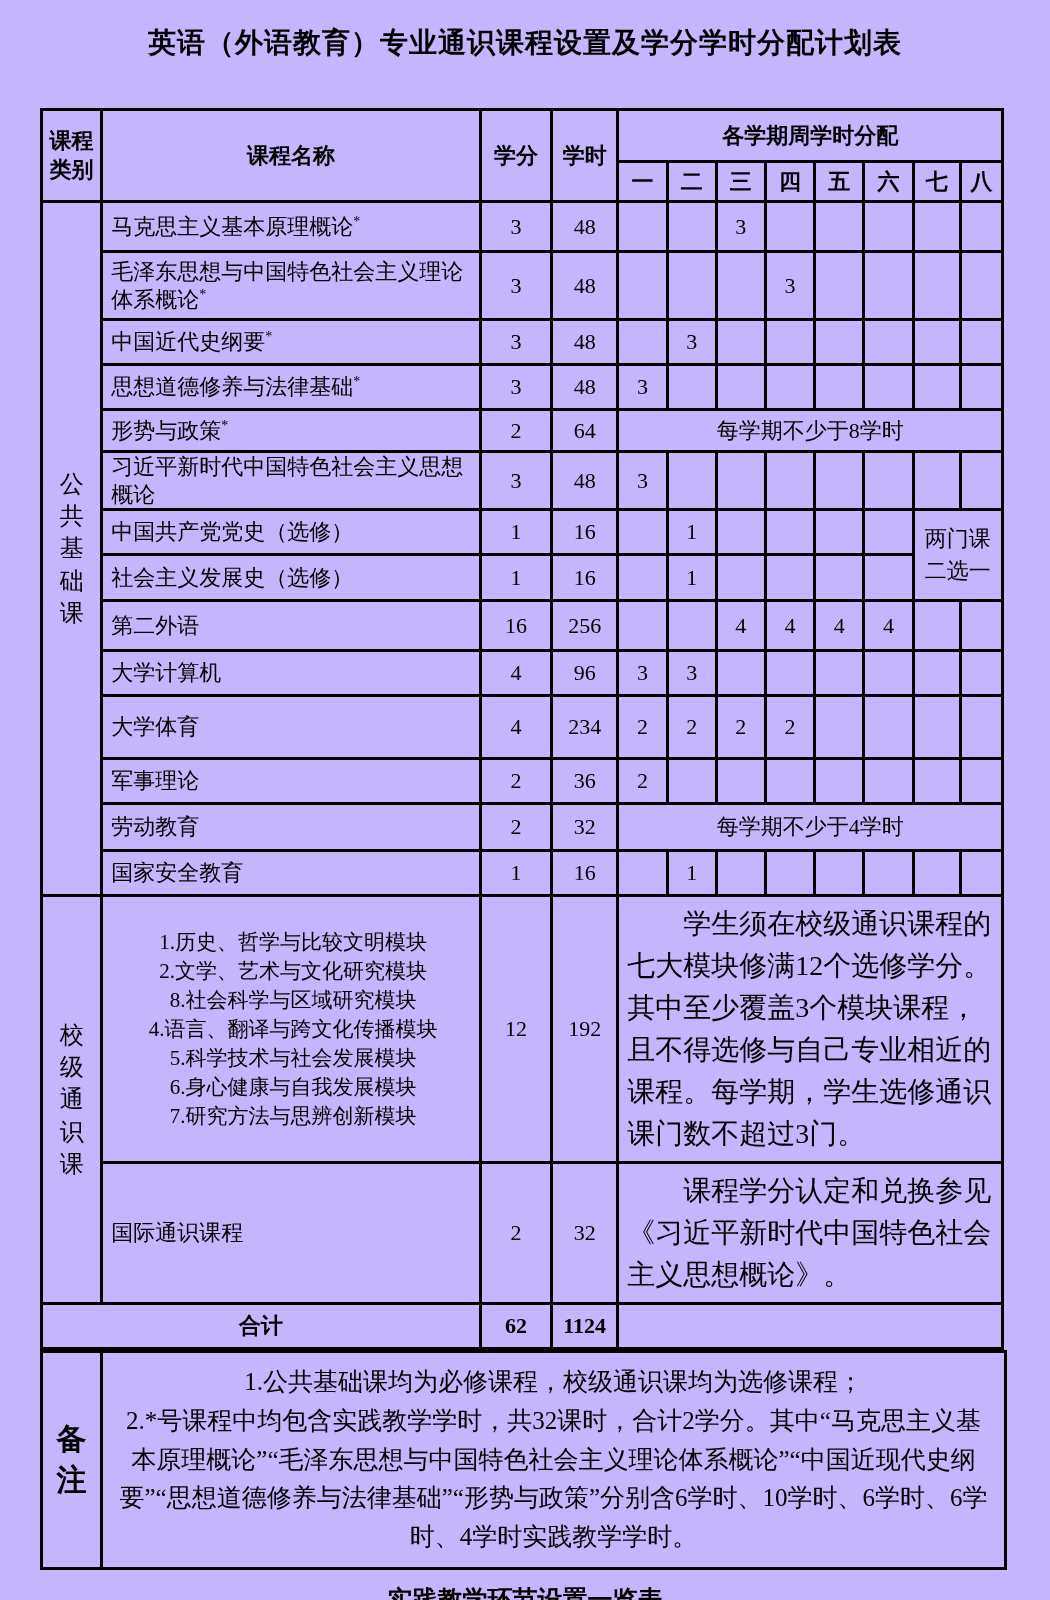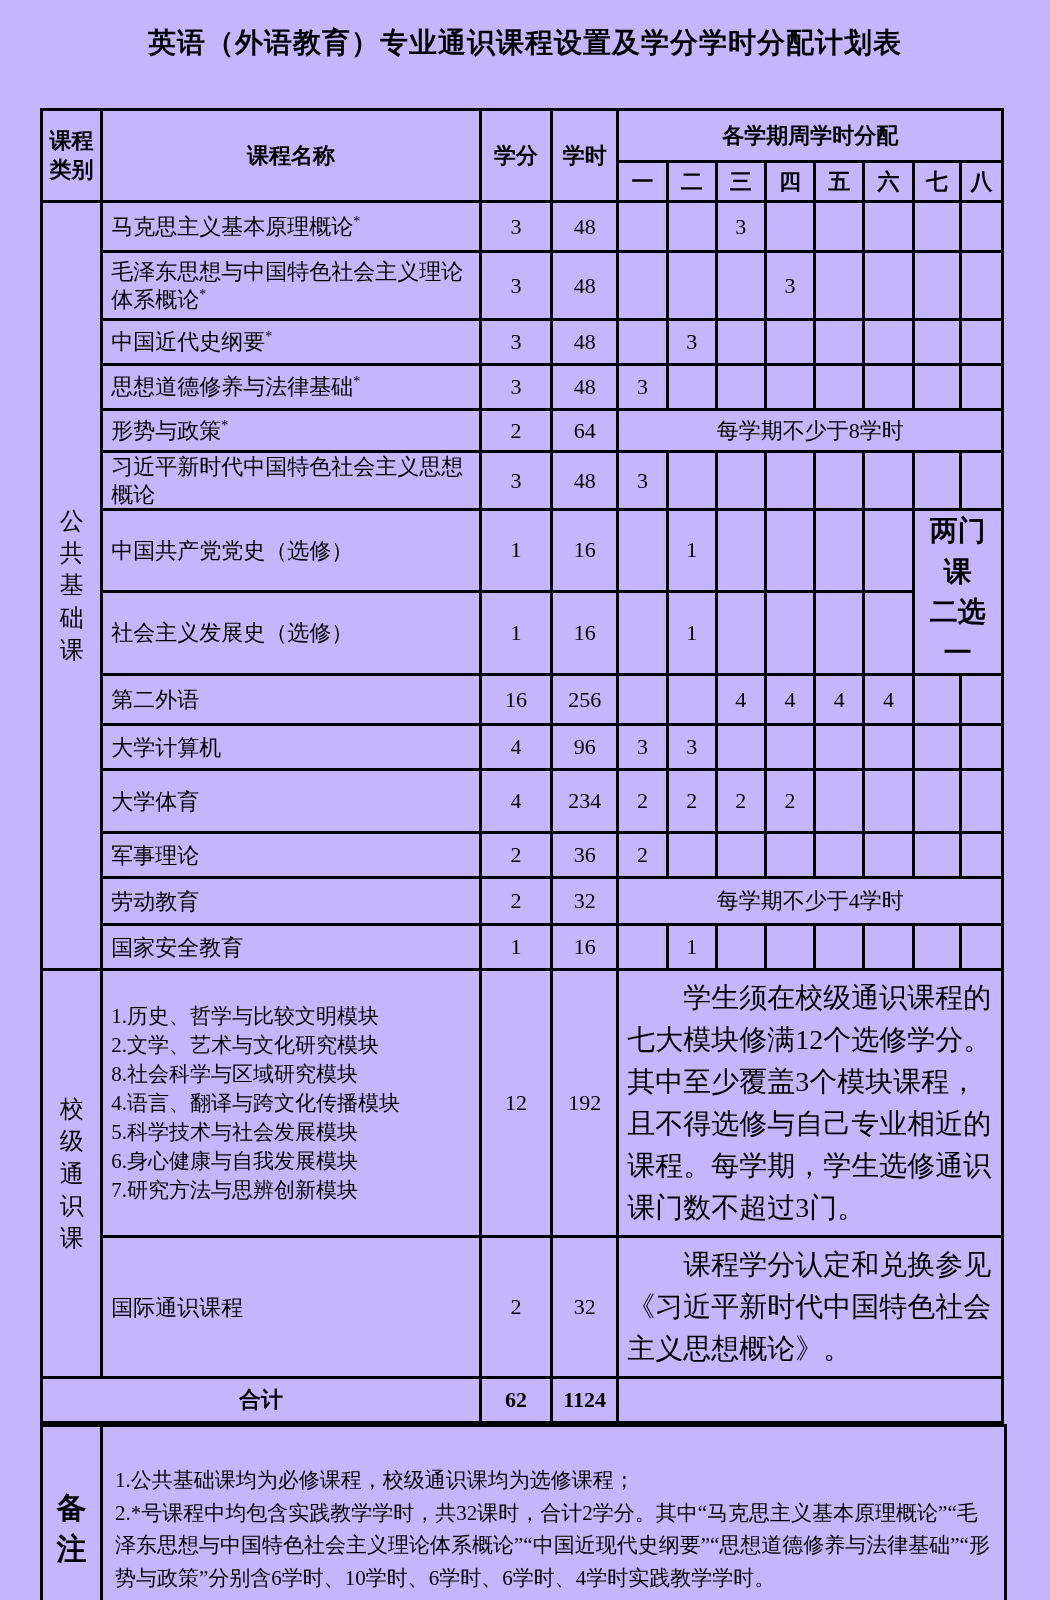--- a/index.html
+++ b/index.html
@@ -18,30 +18,30 @@
        font-size:22px; padding:0 2px; overflow:hidden; }
   .main-table { margin:46px 0 0 40px; width:964px; }
   .hdr { font-weight:bold; }
   .name-cell { text-align:left; padding-left:8px; line-height:1.25; }
   .vlabel { padding:0; }
   .vlabel .vtxt { width:1em; margin:0 auto; word-break:break-all;
                   line-height:1.35; font-size:24px; }
   .catlabel .ctxt { width:2.4em; margin:0 auto; word-break:break-all;
                     line-height:1.3; font-size:22px; font-weight:bold; }
   sup { font-size:14px; line-height:0; }
-  .modules-cell { text-align:left; padding:6px 4px 6px 8px;
+  .modules-cell { text-align:center; padding:6px 4px 6px 8px;
                   font-size:21px; line-height:29px; }
   .note-cell { text-align:left; padding:6px 8px; font-size:28px;
                line-height:1.5; text-indent:2em; }
   .span-note { font-size:22px; }
-  .elective-cell { font-size:28px; line-height:1.45;font-weight:bold; }
+  .elective-cell { font-size:22px; line-height:1.45; }
   .total-row td { font-weight:bold; }
   .remark-table { margin:0 0 0 40px; width:964px; }
   .remark-label { font-weight:bold; font-size:30px; }
-  .remark-body { text-align:left; padding:10px 12px; font-size:21px;
+  .remark-body { text-align:center; padding:10px 12px; font-size:25px;
                  line-height:1.55; }
   .practice-title { margin-top:13px; text-align:center;
                     font-size:25px; font-weight:bold; }
   .practice-table { margin:9px 0 0 40px; width:964px; }
   .practice-table td { font-weight:bold; font-size:22px; }
   .page-number { margin-top:56px; text-align:center; font-size:20px; }
 </style>
 </head>
 <body>
 

